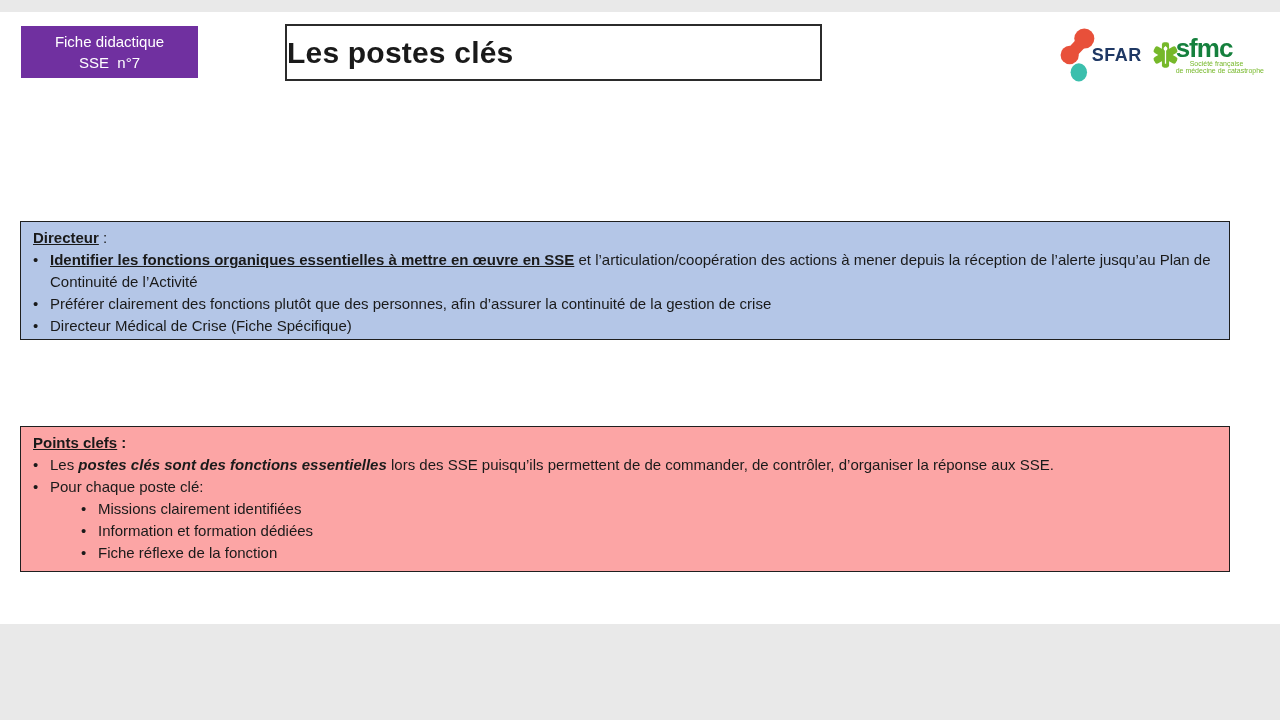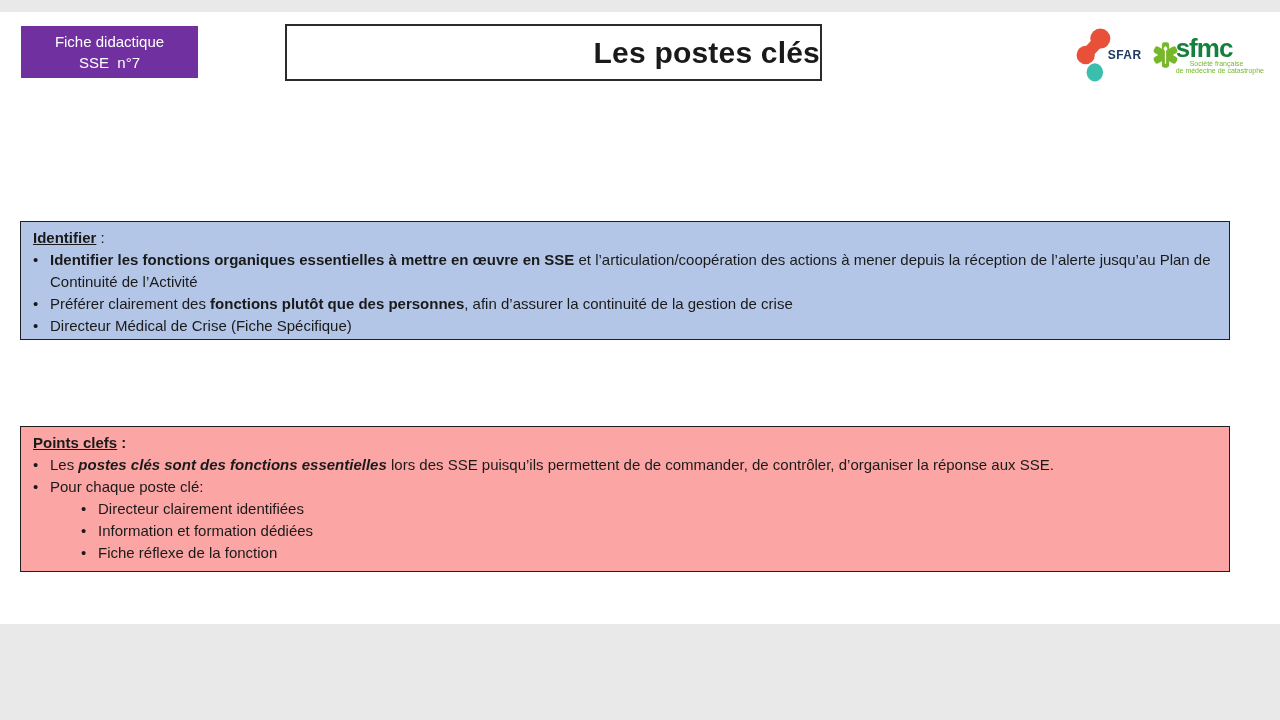--- a/index.html
+++ b/index.html
@@ -28,35 +28,35 @@
   .badge .line2 { white-space: pre; }
 
   
   .title-box {
     position: absolute;
     left: 285px; top: 12px;
     width: 537px; height: 57px;
     background: #ffffff;
     border: 2px solid #2b2b2b;
     box-sizing: border-box;
-    display: flex; align-items: center; justify-content: flex-end;
+    display: flex; align-items: center; justify-content: flex-start;
   }
   .title-box .title-text {
     font-size: 30px; font-weight: 600; letter-spacing: 0.2px;
   }
 
   
   .logo-bar {
     position: absolute;
     right: 16px; top: 12px; height: 62px;
     display: flex; align-items: center; gap: 10px;
   }
   .logo { display: flex; align-items: center; }
   .sfar-text {
-    font-size: 12px; font-weight: 700; color: #1f3864;
+    font-size: 18px; font-weight: 700; color: #1f3864;
     margin-left: -6px; letter-spacing: 0.5px;
   }
   .sfmc-col { display: flex; flex-direction: column; margin-left: -3px; line-height: 1; }
   .sfmc-word {
     font-size: 26px; font-weight: 700; color: #15803d;
     letter-spacing: -1px; line-height: 24px;
   }
   .sfmc-sub1, .sfmc-sub2 { font-size: 7px; color: #76b82a; white-space: nowrap; }
   .sfmc-sub1 { margin-left: 14px; }
 
@@ -117,48 +117,48 @@
       <span class="sfmc-col">
         <span class="sfmc-word">sfmc</span>
         <span class="sfmc-sub1">Société française</span>
         <span class="sfmc-sub2">de médecine de catastrophe</span>
       </span>
     </span>
 
   </div>
 
   <div class="content-box principles-box" style="background-color: rgb(180, 198, 231);">
-    <div class="box-heading"><span style="font-weight: 700; text-decoration: underline;">Identifier</span><span> :</span></div>
+    <div class="box-heading"><span style="font-weight: 700; text-decoration: underline;">Directeur</span><span> :</span></div>
     <div class="bullet-row">
       <span class="bullet-glyph">•</span>
-      <div class="bullet-text"><span style="font-weight: 700;">Identifier les fonctions organiques essentielles à mettre en œuvre en SSE</span><span> et l’articulation/coopération des actions à mener depuis la réception de l’alerte jusqu’au Plan de Continuité de l’Activité</span></div>
+      <div class="bullet-text"><span style="font-weight: 700; text-decoration: underline;">Identifier les fonctions organiques essentielles à mettre en œuvre en SSE</span><span> et l’articulation/coopération des actions à mener depuis la réception de l’alerte jusqu’au Plan de Continuité de l’Activité</span></div>
     </div>
     <div class="bullet-row">
       <span class="bullet-glyph">•</span>
-      <div class="bullet-text"><span>Préférer clairement des </span><span style="font-weight: 700;">fonctions plutôt que des personnes</span><span>, afin d’assurer la continuité de la gestion de crise</span></div>
+      <div class="bullet-text"><span>Préférer clairement des </span><span style="font-weight: 400;">fonctions plutôt que des personnes</span><span>, afin d’assurer la continuité de la gestion de crise</span></div>
     </div>
     <div class="bullet-row">
       <span class="bullet-glyph">•</span>
       <div class="bullet-text"><span style="font-weight: 400;">Directeur Médical de Crise</span><span> (Fiche Spécifique)</span></div>
     </div>
   </div>
 
   <div class="content-box keypoints-box" style="background-color: #fca5a5;">
     <div class="box-heading"><span style="font-weight: 700; text-decoration: underline;">Points clefs</span><span style="font-weight: 700;"> :</span></div>
     <div class="bullet-row">
       <span class="bullet-glyph">•</span>
       <div class="bullet-text"><span>Les </span><span style="font-weight: 700; font-style: italic;">postes clés sont des fonctions essentielles</span><span> lors des SSE puisqu’ils permettent de de commander, de contrôler, d’organiser la réponse aux SSE.</span></div>
     </div>
     <div class="bullet-row">
       <span class="bullet-glyph">•</span>
       <div class="bullet-text"><span>Pour chaque poste clé:</span></div>
     </div>
     <div class="sub-bullet-row">
       <span class="bullet-glyph">•</span>
-      <div class="bullet-text">Directeur clairement identifiées</div>
+      <div class="bullet-text">Missions clairement identifiées</div>
     </div>
     <div class="sub-bullet-row">
       <span class="bullet-glyph">•</span>
       <div class="bullet-text">Information et formation dédiées</div>
     </div>
     <div class="sub-bullet-row">
       <span class="bullet-glyph">•</span>
       <div class="bullet-text">Fiche réflexe de la fonction</div>
     </div>
   </div>

